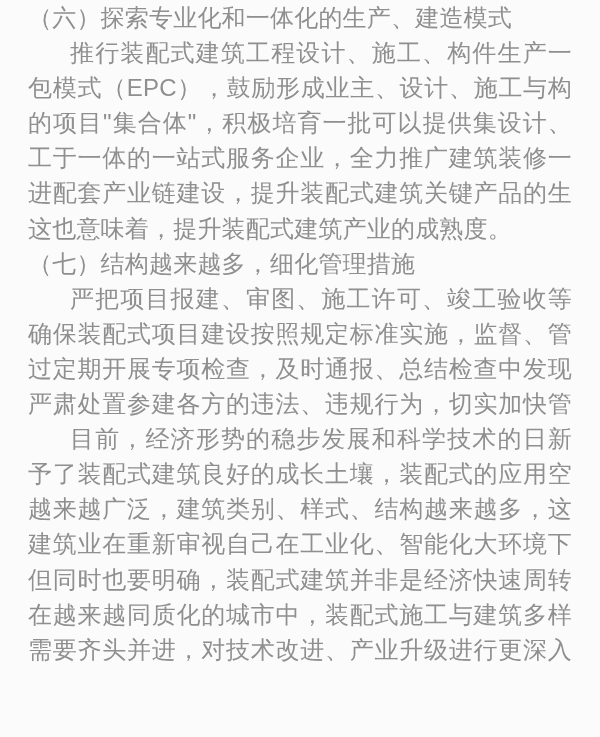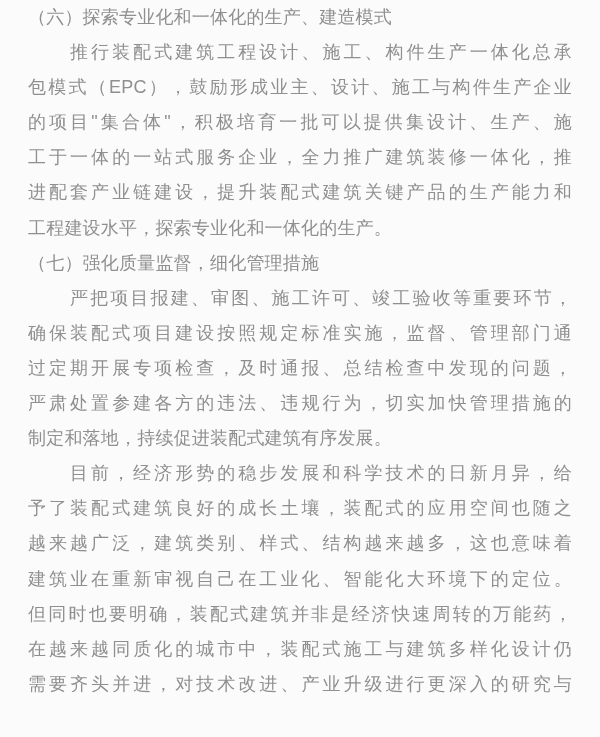--- a/index.html
+++ b/index.html
@@ -7,21 +7,21 @@
     width: 600px;
     height: 737px;
     overflow: hidden;
     font-family: "Liberation Sans", "DejaVu Sans", sans-serif;
   }
   .doc {
     box-sizing: border-box;
     width: 600px;
     height: 737px;
     padding: 0 28px;
-    font-size: 18px;
+    font-size: 24px;
     letter-spacing: 0.2px;
   }
   .line {
     height: 35.1px;
     line-height: 35.1px;
     overflow: hidden;
     white-space: nowrap;
   }
   
   .line.fill, .line.indent-fill {
@@ -35,27 +35,26 @@
 </head>
 <body style="background: rgb(251, 251, 251);">
 
 <div class="doc" id="doc" style="color: rgb(143, 143, 143);">
     <div class="line heading">（六）探索专业化和一体化的生产、建造模式</div>
     <div class="line indent-fill">推行装配式建筑工程设计、施工、构件生产一体化总承</div>
     <div class="line fill">包模式（EPC），鼓励形成业主、设计、施工与构件生产企业</div>
     <div class="line fill">的项目"集合体"，积极培育一批可以提供集设计、生产、施</div>
     <div class="line fill">工于一体的一站式服务企业，全力推广建筑装修一体化，推</div>
     <div class="line fill">进配套产业链建设，提升装配式建筑关键产品的生产能力和</div>
-    <div class="line plain">工程建设水平，探索专业化和一体化的生产。</div>
-    <div class="line heading">（七）强化质量监督，细化管理措施</div>
+    <div class="line plain">这也意味着，提升装配式建筑产业的成熟度。</div>
+    <div class="line heading">（七）结构越来越多，细化管理措施</div>
     <div class="line indent-fill">严把项目报建、审图、施工许可、竣工验收等重要环节，</div>
     <div class="line fill">确保装配式项目建设按照规定标准实施，监督、管理部门通</div>
     <div class="line fill">过定期开展专项检查，及时通报、总结检查中发现的问题，</div>
     <div class="line fill">严肃处置参建各方的违法、违规行为，切实加快管理措施的</div>
-    <div class="line plain">制定和落地，持续促进装配式建筑有序发展。</div>
     <div class="line indent-fill">目前，经济形势的稳步发展和科学技术的日新月异，给</div>
     <div class="line fill">予了装配式建筑良好的成长土壤，装配式的应用空间也随之</div>
     <div class="line fill">越来越广泛，建筑类别、样式、结构越来越多，这也意味着</div>
     <div class="line fill">建筑业在重新审视自己在工业化、智能化大环境下的定位。</div>
     <div class="line fill">但同时也要明确，装配式建筑并非是经济快速周转的万能药，</div>
     <div class="line fill">在越来越同质化的城市中，装配式施工与建筑多样化设计仍</div>
     <div class="line fill">需要齐头并进，对技术改进、产业升级进行更深入的研究与</div>
   </div>
 
 </body></html>

